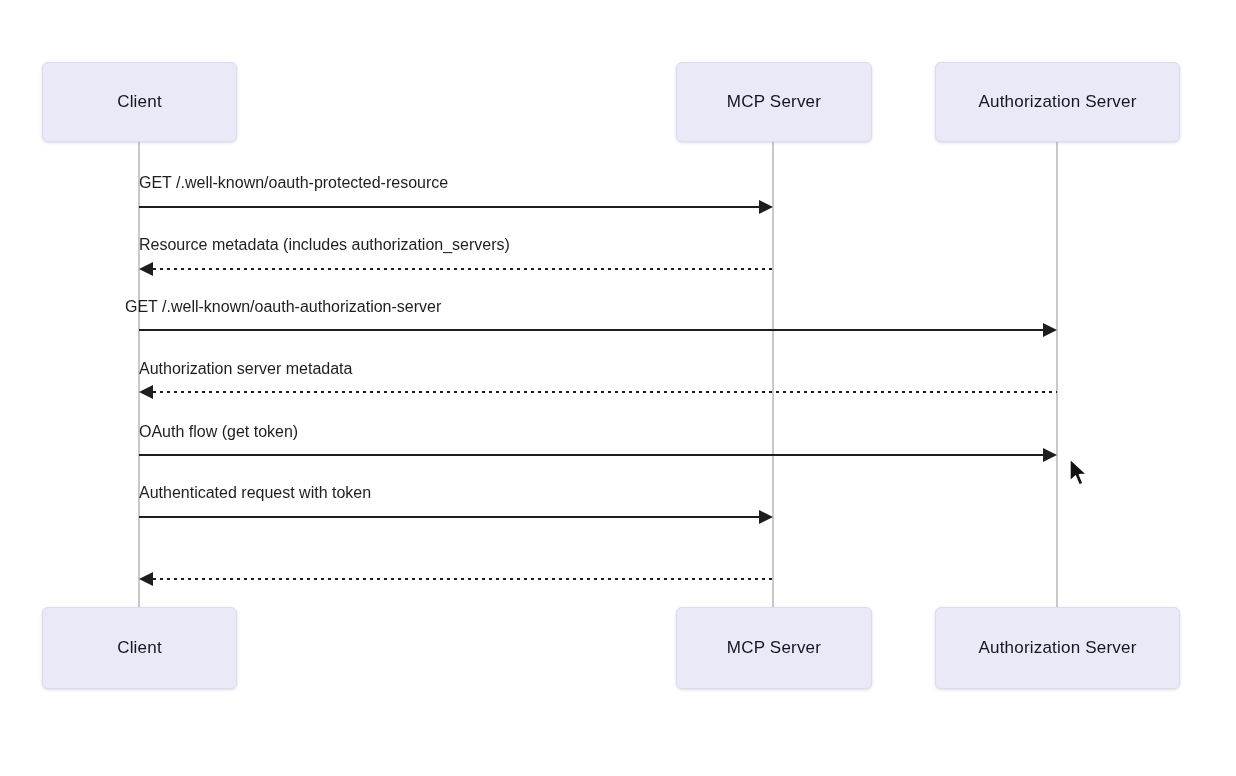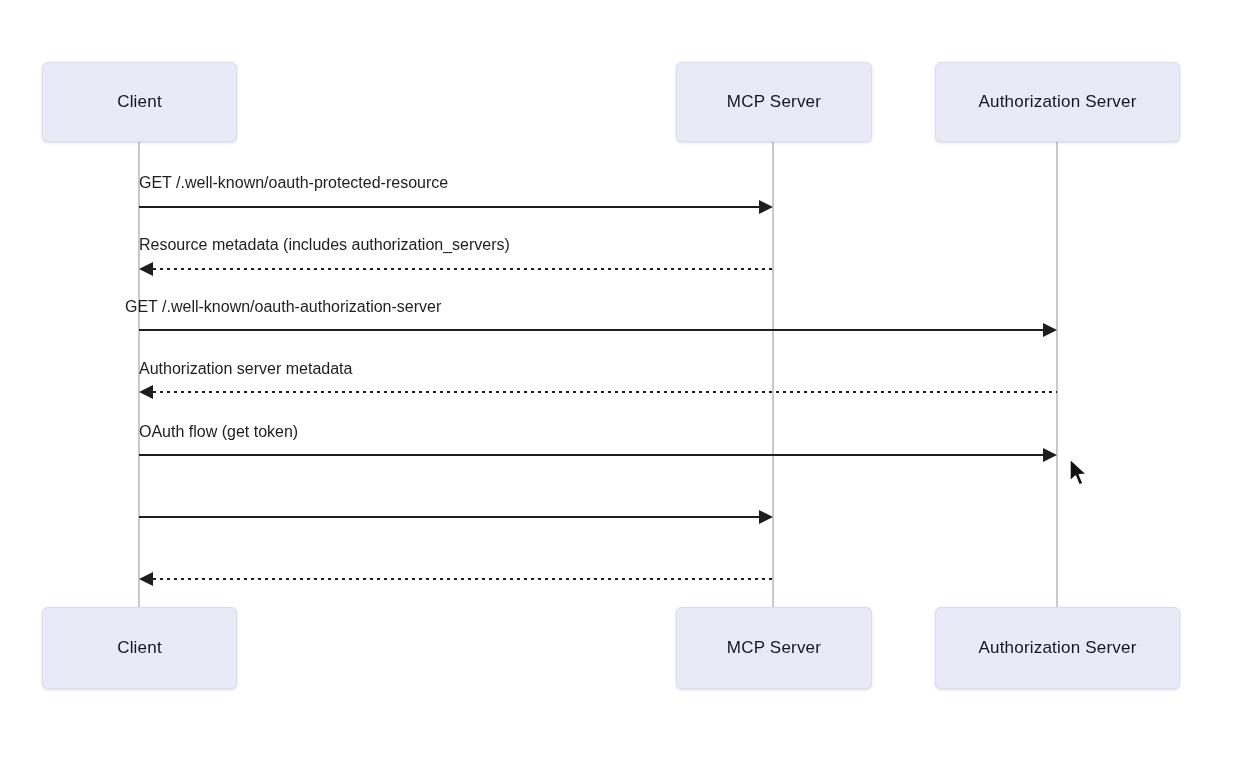--- a/index.html
+++ b/index.html
@@ -95,20 +95,21 @@
   <div class="arrowhead ah-right" style="left:1043px;top:323px"></div>
 
   <div class="msg-label" style="left:139px;top:358px;width:1106px">Authorization server metadata</div>
   <div class="msg-line dashed" style="left:153px;top:391px;width:904px"></div>
   <div class="arrowhead ah-left" style="left:139px;top:385px"></div>
 
   <div class="msg-label" style="left:139px;top:421px;width:794px">OAuth flow (get token)</div>
   <div class="msg-line solid" style="left:139px;top:454px;width:905px"></div>
   <div class="arrowhead ah-right" style="left:1043px;top:448px"></div>
 
+  <div class="msg-label" style="left:139px;top:482px;width:634px">Authenticated request with token</div>
   <div class="msg-line solid" style="left:139px;top:516px;width:621px"></div>
   <div class="arrowhead ah-right" style="left:759px;top:510px"></div>
 
   <div class="msg-line dashed" style="left:153px;top:578px;width:620px"></div>
   <div class="arrowhead ah-left" style="left:139px;top:572px"></div>
 
   <div class="actor bottom" style="left:42px;top:607px;width:195px">Client</div>
   <div class="actor bottom" style="left:676px;top:607px;width:196px">MCP Server</div>
   <div class="actor bottom" style="left:935px;top:607px;width:245px">Authorization Server</div>
 

